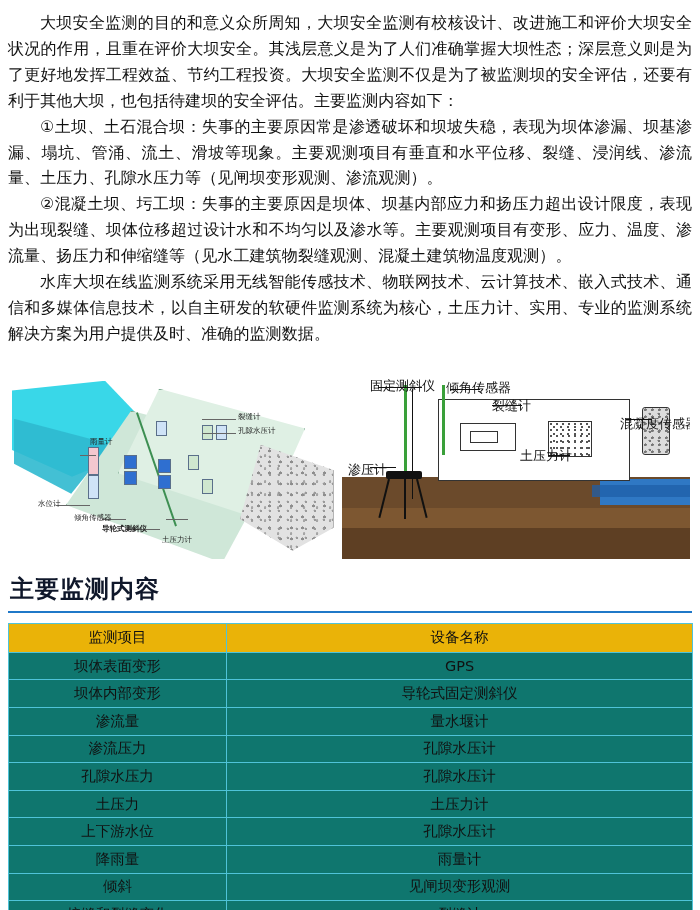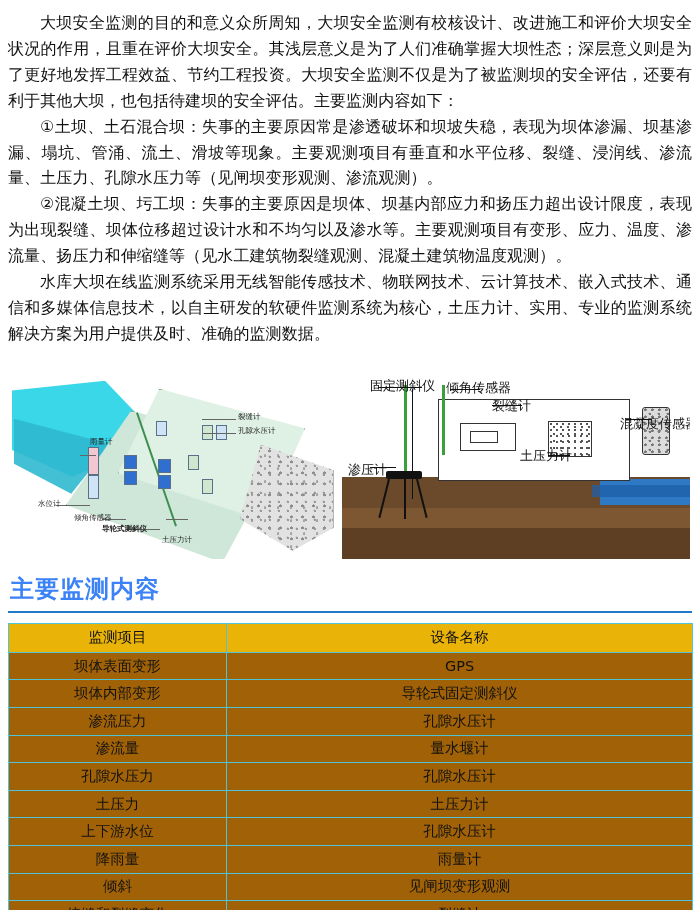--- a/index.html
+++ b/index.html
@@ -171,21 +171,21 @@
   .fr-green { position: absolute; background: #3aa03a; }
   .fr-tripod { position: absolute; background: #111; }
   .fr-label {
     position: absolute; font-size: 13px; color: #111; white-space: nowrap;
   }
   .fr-line { position: absolute; background:#111; height:1px; transform-origin:left center;}
   .fr-vline { position: absolute; background:#111; width:1px; }
 
   
   .section-title {
-    color: #3b82f6;
+    color: #0f172a;
     font-size: 24px;
     font-weight: bold;
     padding: 14px 0 6px 10px;
     letter-spacing: 1px;
   }
   .title-rule {
     height: 2px;
     background: #1f78c8;
     margin: 0 8px 10px 8px;
   }
@@ -205,21 +205,21 @@
     padding: 0;
     color: #111;
   }
   table.monitor thead th {
     background: #eab308;
     font-weight: normal;
     font-size: 14.5px;
     height: 28px;
   }
   table.monitor tbody td {
-    background: #a16207;
+    background: #0f766e;
   }
   .col-a { width: 218px; }
   .col-b { width: 466px; }
 </style>
 </head>
 <body>
 
 <div class="page">
 
   <div class="intro">
@@ -321,28 +321,28 @@
     <tbody>
       <tr>
         <td>坝体表面变形</td>
         <td>GPS</td>
       </tr>
       <tr>
         <td>坝体内部变形</td>
         <td>导轮式固定测斜仪</td>
       </tr>
       <tr>
+        <td>渗流量</td>
+        <td>量水堰计</td>
+      </tr>
+      <tr>
         <td>渗流压力</td>
         <td>孔隙水压计</td>
       </tr>
       <tr>
-        <td>渗流量</td>
-        <td>量水堰计</td>
-      </tr>
-      <tr>
         <td>孔隙水压力</td>
         <td>孔隙水压计</td>
       </tr>
       <tr>
         <td>土压力</td>
         <td>土压力计</td>
       </tr>
       <tr>
         <td>上下游水位</td>
         <td>孔隙水压计</td>

